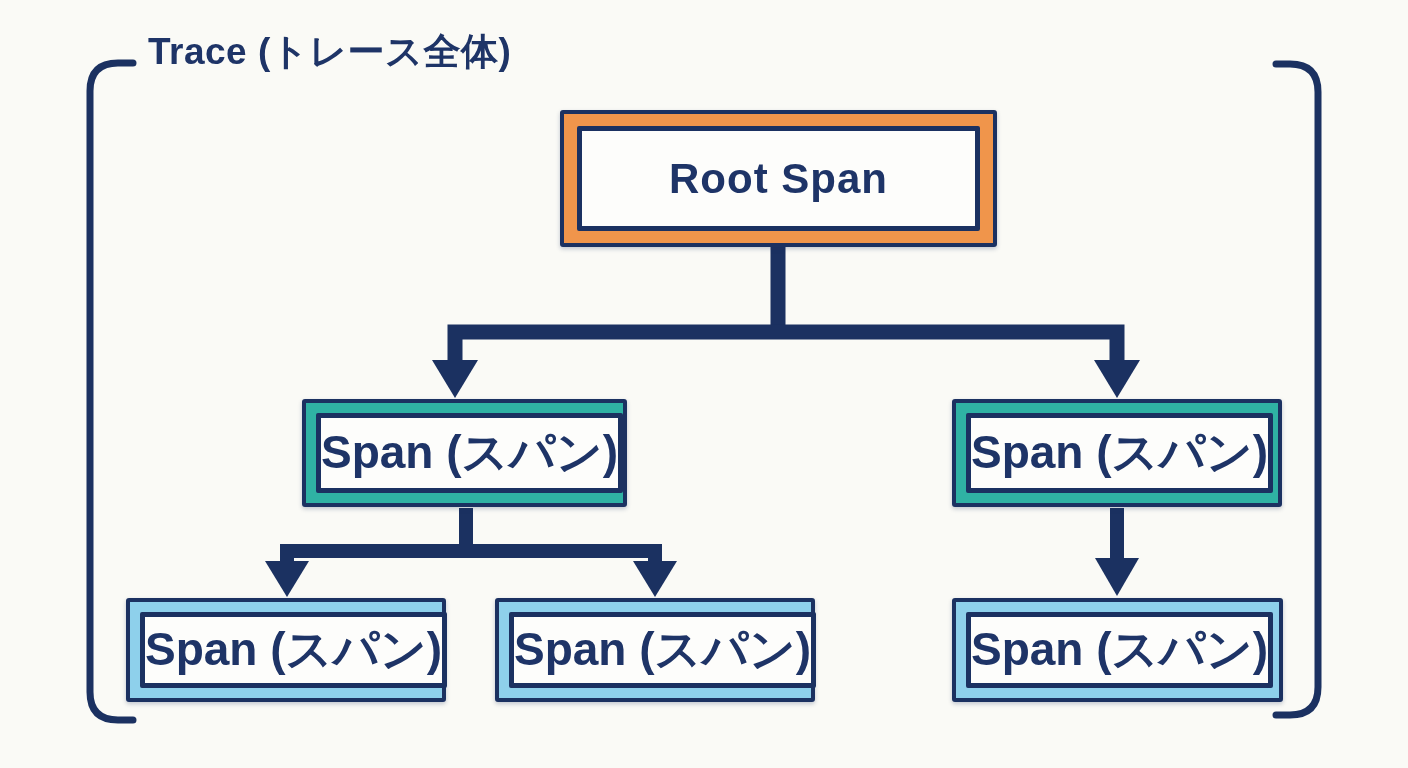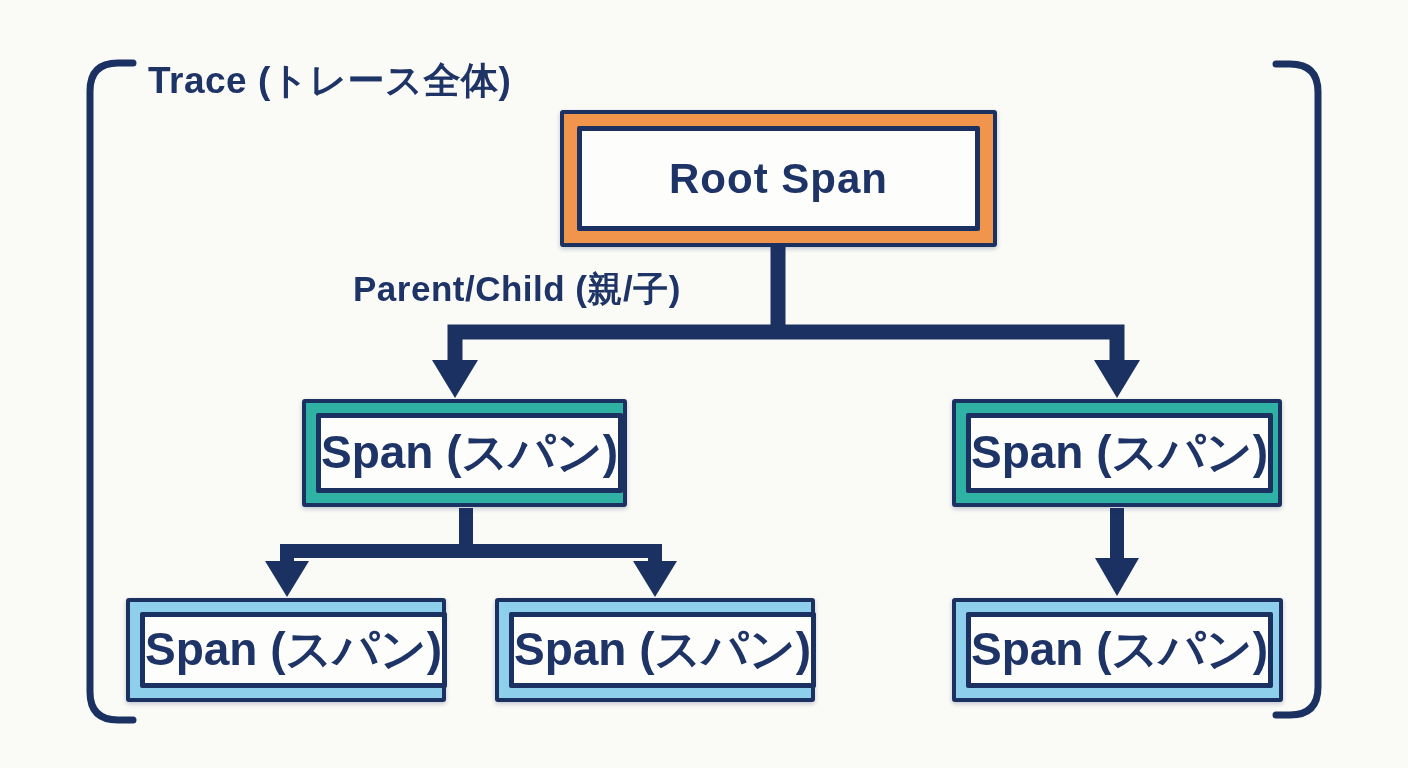--- a/index.html
+++ b/index.html
@@ -28,21 +28,21 @@
     width:1408px;height:768px;
   }
   .label{
     position:absolute;
     color:var(--text);
     font-weight:bold;
     white-space:nowrap;
     letter-spacing:0.5px;
   }
   .trace-label{
-    left:148px;top:56px;
+    left:148px;top:27px;
     font-size:37px;
     text-align:center;
   }
   .relation-label{
     left:353px;top:266px;
     font-size:35px;
   }
   .node{
     position:absolute;
     box-sizing:border-box;
@@ -104,21 +104,20 @@
     <path d="M 287 566 V 551 H 655 V 566" fill="none" stroke="#1b3161" stroke-width="14"></path>
     <polygon points="265,561 309,561 287,597" fill="#1b3161"></polygon>
     <polygon points="633,561 677,561 655,597" fill="#1b3161"></polygon>
 
     <path d="M 1117 508 V 562" fill="none" stroke="#1b3161" stroke-width="14"></path>
     <polygon points="1095,558 1139,558 1117,596" fill="#1b3161"></polygon>
   </svg>
 
   <div class="label trace-label">Trace (トレース全体)</div>
 
-  <div class="label relation-label">Parent/Child (親/子)</div>
 
   <div class="node node-root">
     <div class="inner">Root Span</div>
   </div>
 
   <div class="node node-teal node-l1-left">
     <div class="inner">Span (スパン)</div>
   </div>
 
   <div class="node node-teal node-l1-right">

